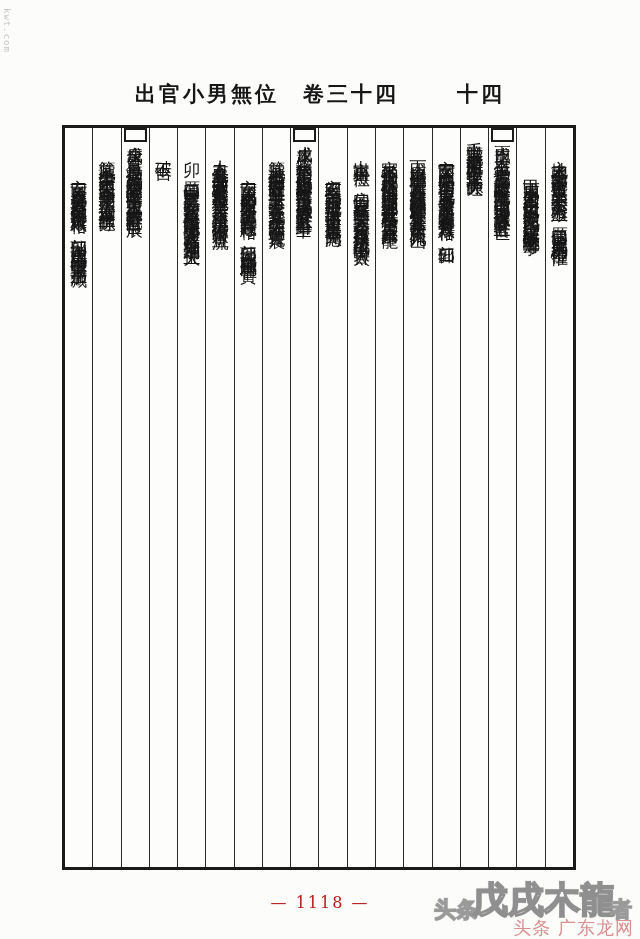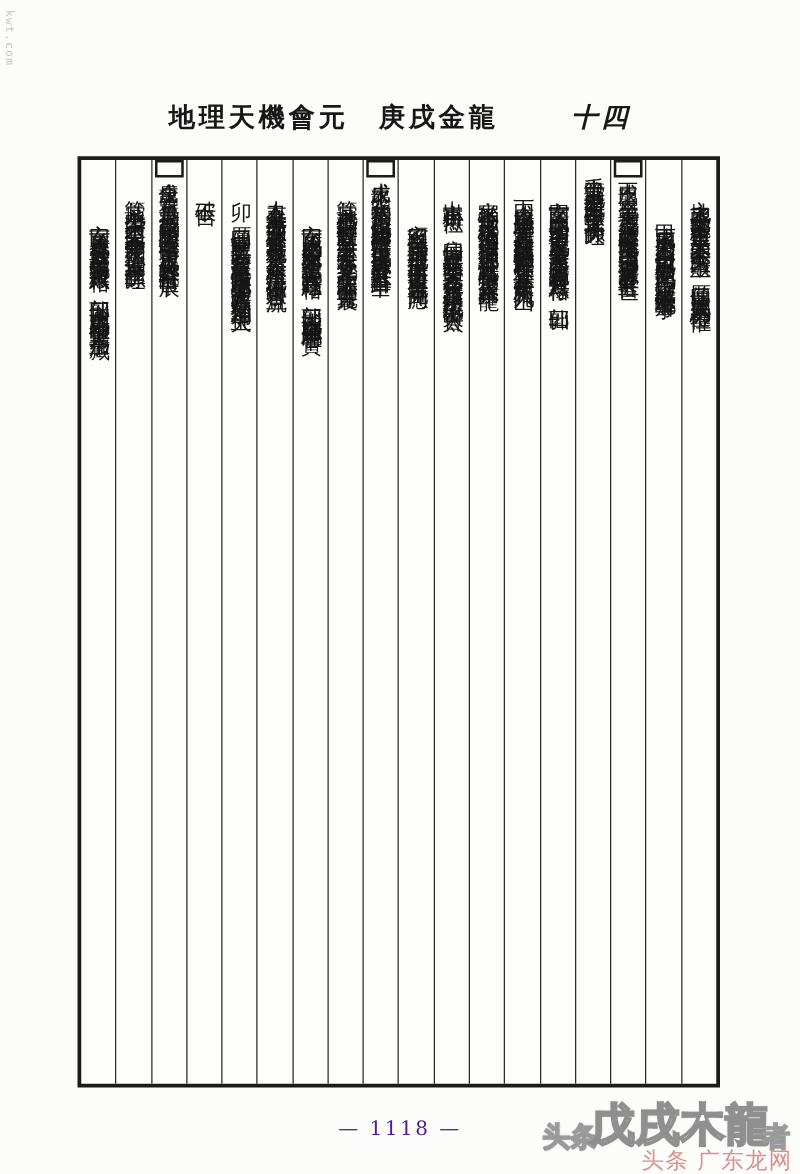--- a/index.html
+++ b/index.html
@@ -18,21 +18,21 @@
     font-family:"DejaVu Sans Mono",monospace;
     letter-spacing:1px;
   }
   
   .title-row{
     position:absolute;top:80px;left:0;width:100%;
     text-align:center;
     font-size:21px;font-weight:bold;color:#171717;
     letter-spacing:3px;white-space:nowrap;
   }
-  .title-row .pagelabel{margin-left:58px;font-style:italic;}
+  .title-row .pagelabel{margin-left:58px;}
   
   .content-box{
     position:absolute;left:62px;top:125px;
     width:514px;height:745px;
     border:3px solid #1b1b1b;
     background:#fdfdfb;
     display:flex;flex-direction:row-reverse;
     box-sizing:border-box;
   }
   .tcol{
@@ -52,21 +52,21 @@
     border:2px solid #1b1b1b;
     padding:3px 0;
     margin-bottom:3px;
     font-size:16px;
     letter-spacing:1px;
   }
   
   .page-number{
     position:absolute;top:893px;left:0;width:100%;
     text-align:center;
-    font-size:16px;color:#4c1d95;letter-spacing:2px;
+    font-size:16px;color:#b91c1c;letter-spacing:2px;
   }
   
   .wm-bottom{
     position:absolute;right:8px;top:876px;
     white-space:nowrap;
     display:flex;align-items:flex-end;
     font-family:Liberation Sans, sans-serif;
   }
   .wm-small,.wm-tail{
     font-size:22px;font-weight:bold;
@@ -89,21 +89,21 @@
   }
 </style>
 </head>
 <body>
 
 <div class="page">
 
   <div class="wm-kwt">kwt.com</div>
 
   <div class="title-row">
-    <span>地理天機會元　庚戌金龍</span><span class="pagelabel">十四</span>
+    <span>出官小男無位　卷三十四</span><span class="pagelabel">十四</span>
   </div>
 
   <div class="content-box" id="columns-container">
 
   <div class="tcol"><span style="padding-top: 19px;">之地水不歸元來龍不吉破軍星主人坐穴不安不入格主敗　厲仙曰辰戌丑未馬四墓位惟</span></div>
       <div class="tcol"><span style="padding-top: 38px;">甲戌丙辰癸未乙丑四山是也故不可取但犯此四位定主絕滅破敗離鄉等事</span></div>
       <div class="tcol"><span class="sec-hdr">丙戌土龍</span><span>鬼金羊管局七戌三辛應寒露中候起九宮甲子丙戌中寄坤遁得天澤履卦艮宮五世</span></div>
       <div class="tcol"><span>壬申管其地主白石泥而碎壬申子孫坎高子孫大旺</span></div>
       <div class="tcol"><span style="padding-top: 19px;">玄女曰丙戌土山旺于四季四位九龍天星名紫龍天星文曲金鏡局名有官無祿格　郭仙曰</span></div>
       <div class="tcol"><span style="padding-top: 19px;">丙戌山祿在巳馬在申貴人在酉文權在酉武權在卯酆權在午穴宜坐辛亥辛酉入格大凡山</span></div>

